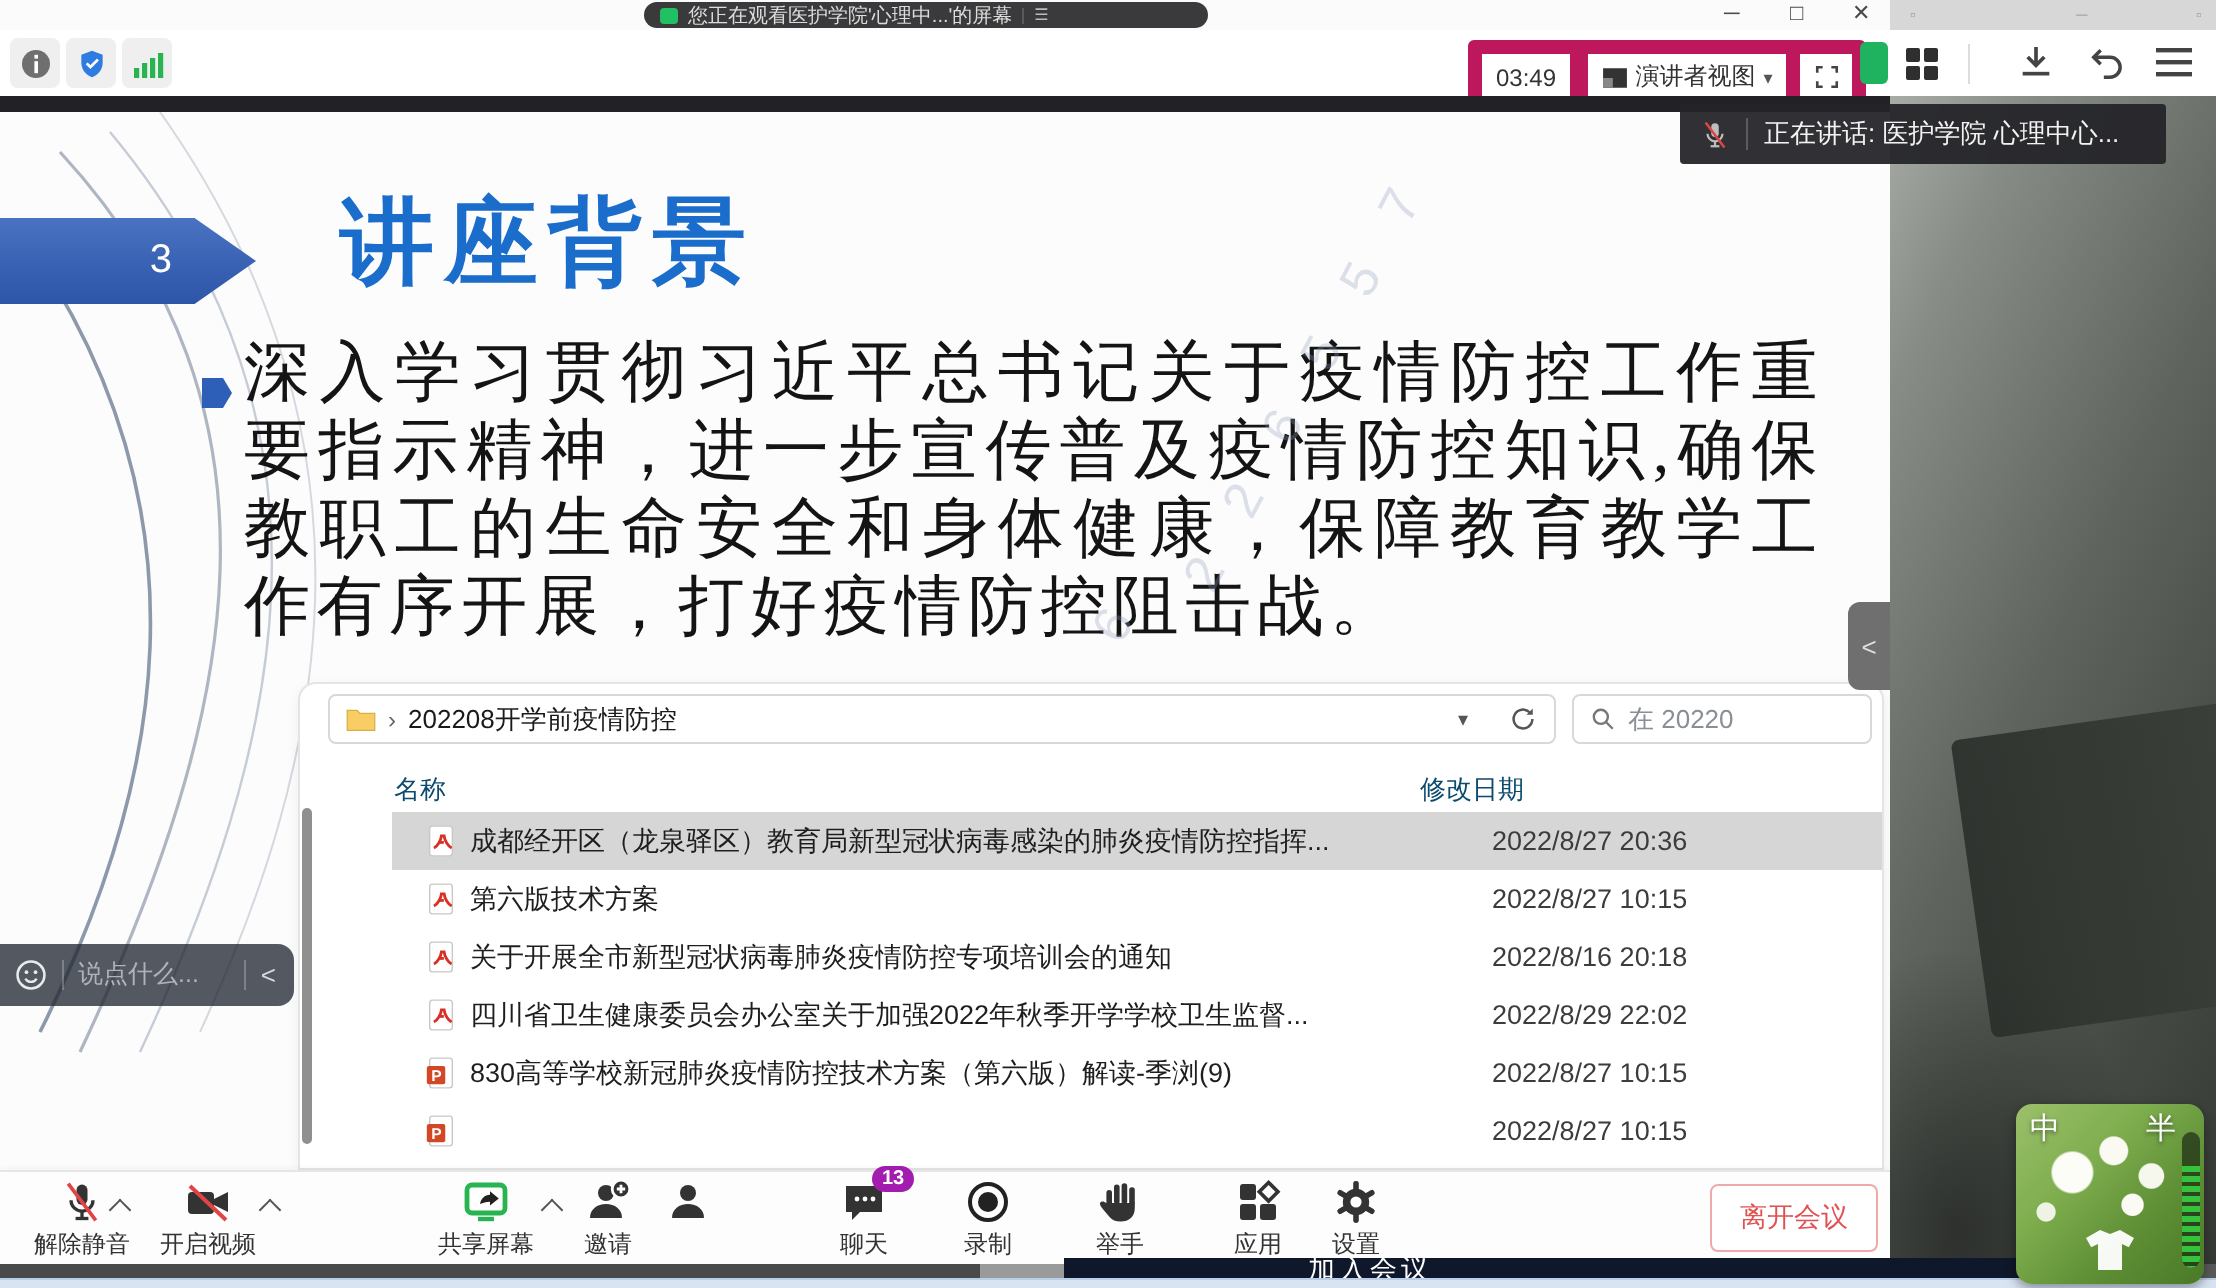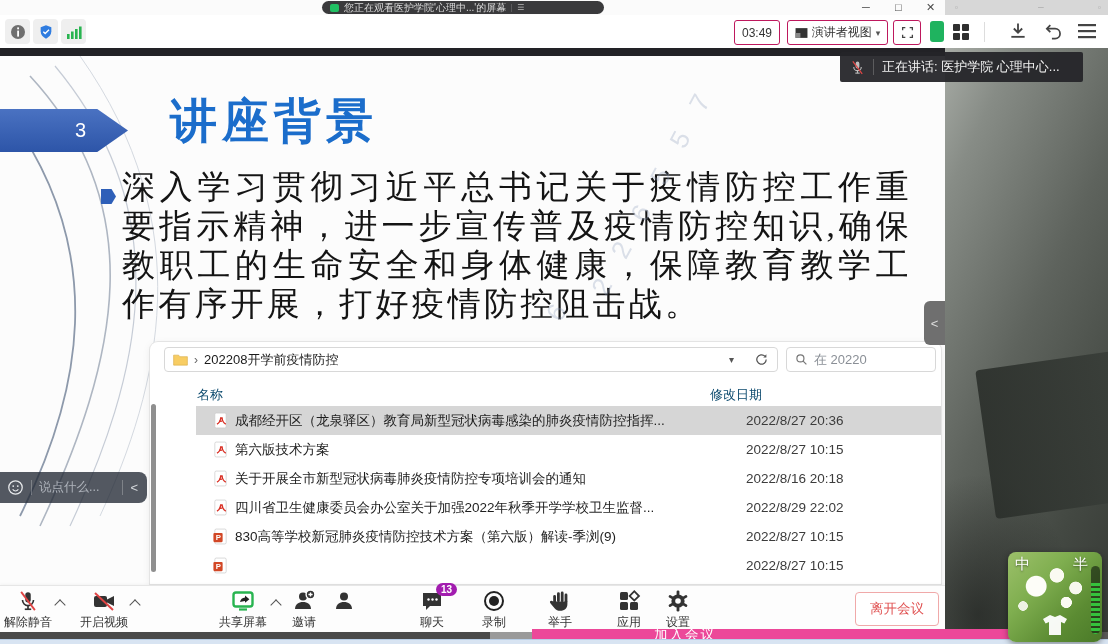--- a/index.html
+++ b/index.html
@@ -14,21 +14,21 @@
   .pill-green{width:9px;height:8px;background:#21c063;border-radius:2px;flex:0 0 auto;}
   .pill-text{color:#dcdcdc;font-size:10px;white-space:nowrap;overflow:hidden;}
   .pill-sep{width:1px;height:8px;background:#5a5a5c;}
   .pill-mini{color:#b9b9b9;font-size:8px;}
   .winbtn{top:2px;color:#4a4a4a;font-size:11px;line-height:11px;cursor:default;}
   .ghostbtn{top:3px;color:#a3a3a3;font-size:8px;}
   
   .toolbar2{left:0;top:15px;width:1108px;height:33px;background:#fff;}
   .tb-btn{top:19px;width:25px;height:25px;background:#efefef;border-radius:4px;
           display:flex;align-items:center;justify-content:center;}
-  .boxed{border:1px solid #be185d;border-radius:3px;background:#fff;display:flex;
+  .boxed{border:7px solid #be185d;border-radius:3px;background:#fff;display:flex;
          align-items:center;justify-content:center;gap:4px;color:#333;font-size:12px;}
   .sep-v{width:1px;background:#ddd;}
   
   .darkband{left:0;top:48px;width:945px;height:8px;background:#222226;}
   .slide{left:0;top:56px;width:945px;height:529px;background:#fcfcfc;overflow:hidden;}
   .slide-banner{left:0;top:53px;width:128px;height:43px;
      background:linear-gradient(180deg,#4a72c2,#2d55a8);
      clip-path:polygon(0 0,76% 0,100% 50%,76% 100%,0 100%);
      color:#fff;font-size:20px;display:flex;align-items:center;justify-content:flex-end;
      padding-right:42px;box-sizing:border-box;}
@@ -84,21 +84,21 @@
   .tlabel{font-size:12px;color:#333;white-space:nowrap;}
   .chev-up{position:absolute;top:16px;width:7px;height:7px;border-left:1.6px solid #555;border-top:1.6px solid #555;
      transform:rotate(45deg);}
   .badge{position:absolute;top:-6px;left:16px;background:#a21caf;color:#fff;font-size:10px;
      border-radius:8px;padding:1px 5px;font-weight:bold;}
   .leave-btn{left:855px;top:592px;width:82px;height:32px;border:1px solid #f0a9a9;border-radius:4px;
      background:#fff;color:#e05252;font-size:13.5px;display:flex;align-items:center;justify-content:center;}
   
   .strip1a{left:0;top:632px;width:490px;height:7px;background:#4a4a4a;}
   .strip1b{left:490px;top:632px;width:42px;height:7px;background:#9a9a9a;}
-  .strip1c{left:532px;top:629px;width:480px;height:10px;background:#ec4899;overflow:hidden;}
+  .strip1c{left:532px;top:629px;width:480px;height:10px;background:#0f172a;overflow:hidden;}
   .strip1d{left:1012px;top:632px;width:96px;height:7px;background:#5a5a5a;}
   .join-text{position:absolute;left:122px;top:-3px;color:#fff;font-size:13.5px;letter-spacing:2px;}
   .strip2{left:0;top:639px;width:1108px;height:5px;background:#d8e4f2;border-top:1px solid #b9cfe8;}
   
   .thumb{left:1008px;top:552px;width:94px;height:90px;border-radius:8px;overflow:hidden;
      background:
        radial-gradient(26px 26px at 30% 38%, #fdfdf8 0 38%, transparent 42%),
        radial-gradient(18px 18px at 52% 26%, #fafaf2 0 38%, transparent 42%),
        radial-gradient(16px 16px at 72% 40%, #f6f8ee 0 38%, transparent 42%),
        radial-gradient(14px 14px at 62% 56%, #fbfbf4 0 38%, transparent 42%),
@@ -323,21 +323,21 @@
   <span class="chat-sep" style="margin-left:auto;"></span>
   <span class="chat-collapse">&lt;</span>
 </div>
 
 <div class="abs side-tab">
   <span>&lt;</span>
 </div>
 
 <div class="abs btoolbar"></div>
 
-<div class="tbtn" style="left:4px;top:589px;">
+<div class="tbtn" style="left:17px;top:589px;">
   <svg width="22" height="24" viewBox="0 0 24 24">
     <rect x="9" y="2.5" width="6" height="11" rx="3" fill="#333"></rect>
     <path d="M6 11a6 6 0 0 0 12 0" stroke="#333" stroke-width="1.8" fill="none"></path>
     <line x1="12" y1="17" x2="12" y2="21" stroke="#333" stroke-width="1.8"></line>
     <line x1="8.5" y1="21" x2="15.5" y2="21" stroke="#333" stroke-width="1.8"></line>
     <line x1="4.5" y1="2" x2="19.5" y2="22" stroke="#e04545" stroke-width="2"></line>
   </svg>
   <span class="tlabel">解除静音</span>
 </div>
 <span class="chev-up" style="left:56px;top:601px;"></span>

